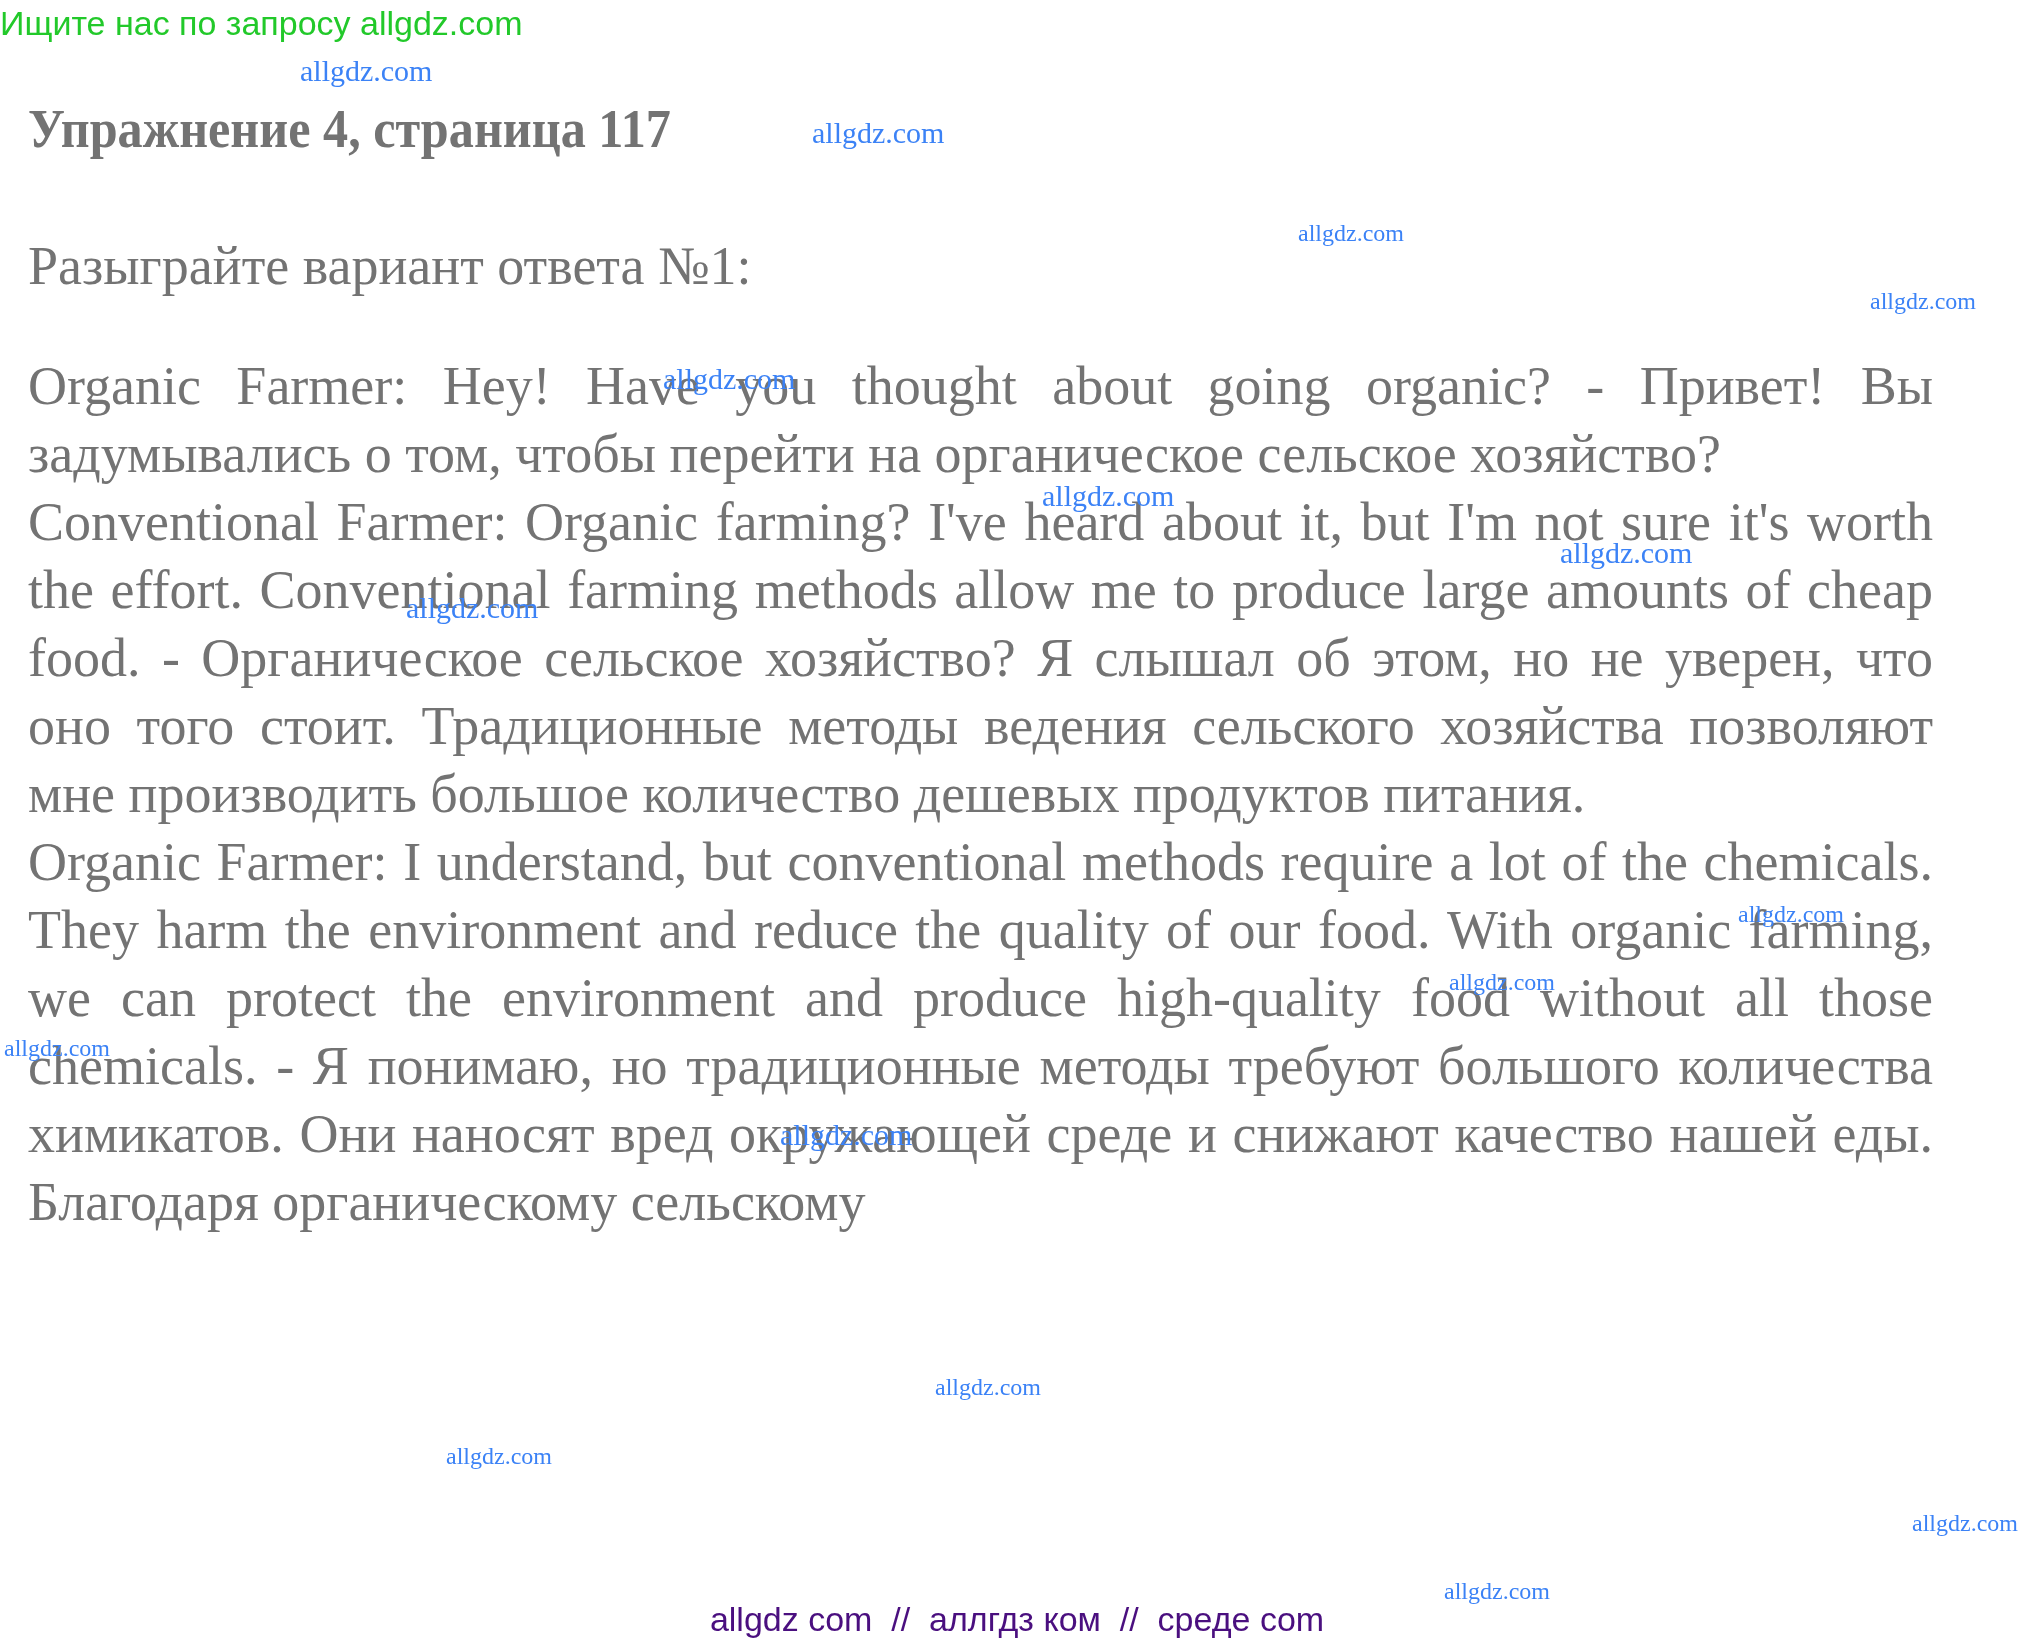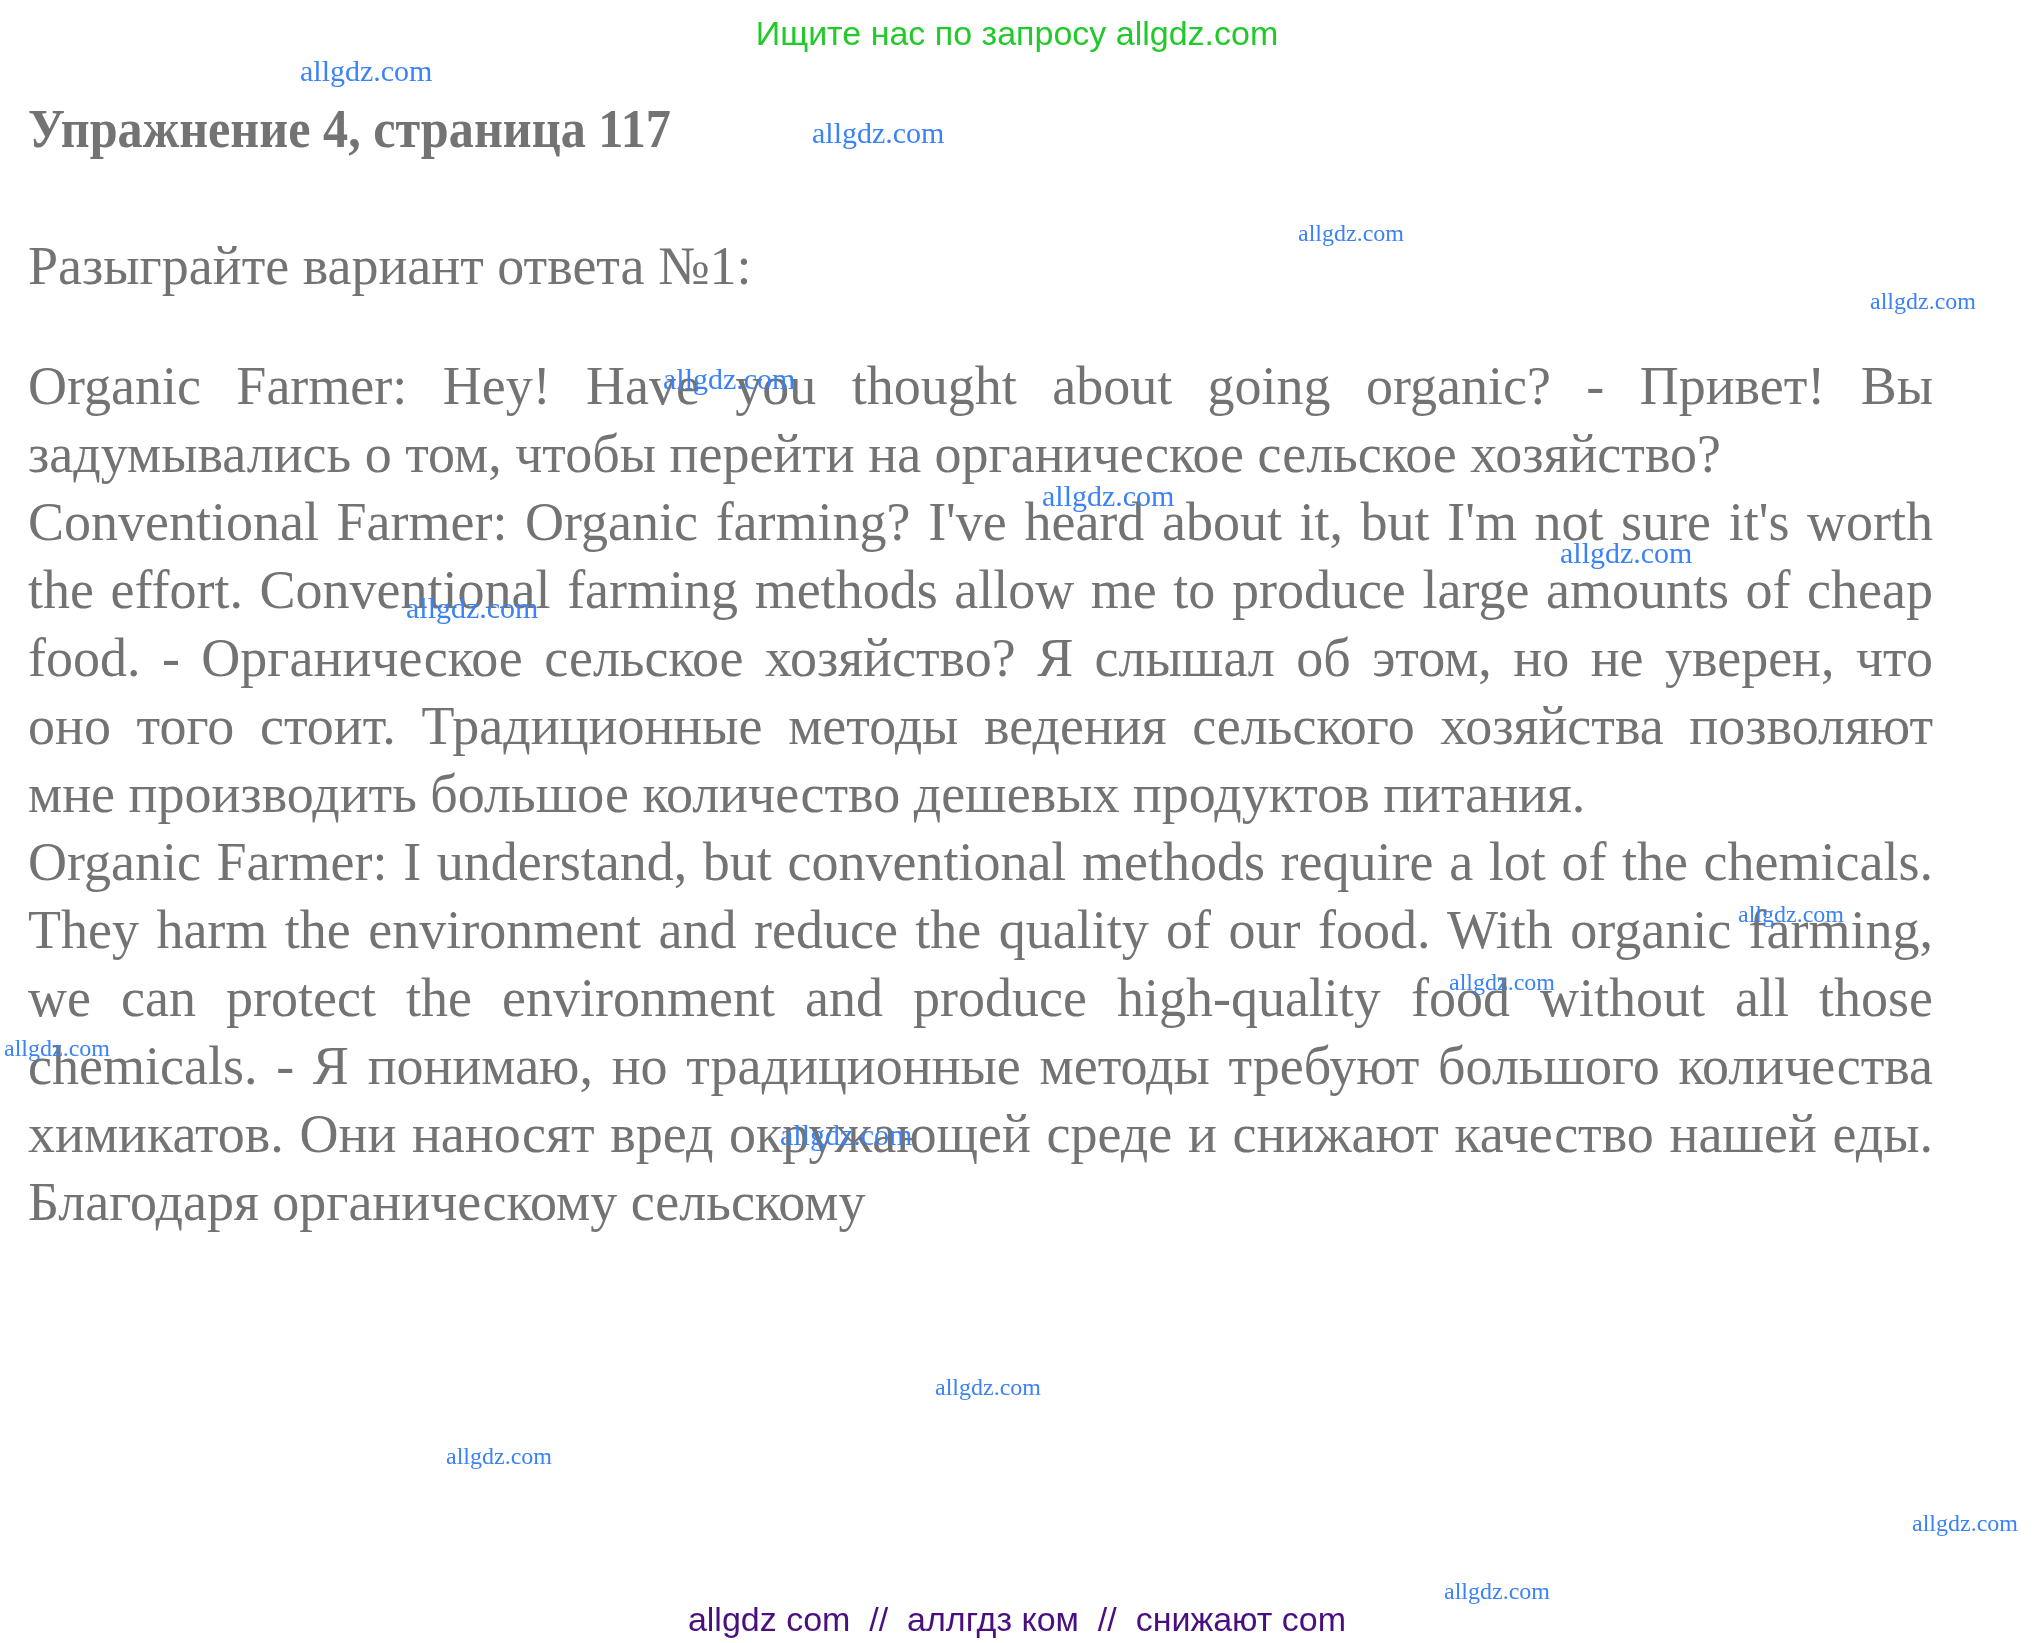--- a/index.html
+++ b/index.html
@@ -1,18 +1,18 @@
 <!DOCTYPE html>
 <html><head>
 <meta charset="utf-8">
 <style>
   html, body { margin: 0; padding: 0; background: #ffffff; }
   body { width: 2034px; height: 1643px; position: relative; overflow: hidden; }
   .top-banner {
-    position: absolute; left: 0; top: 14px; width: 2034px; text-align: center;
+    position: absolute; left: 0; top: 4px; width: 2034px; text-align: left;
     font-family: "Liberation Sans", sans-serif; font-size: 34px; color: #22c92a;
     text-decoration: none;
   }
   .bottom-banner {
     position: absolute; left: 0; top: 1600px; width: 2034px; text-align: center;
     font-family: "Liberation Sans", sans-serif; font-size: 34px; color: #4a0f7f;
     white-space: pre;
   }
   .content {
     position: absolute; left: 28px; top: 94px; width: 1905px;
@@ -63,13 +63,13 @@
   <span class="wm sm" style="left: 1738px; top: 901px;">allgdz.com</span>
   <span class="wm sm" style="left: 1449px; top: 969px;">allgdz.com</span>
   <span class="wm sm" style="left: 4px; top: 1035px;">allgdz.com</span>
   <span class="wm lg" style="left: 780px; top: 1118px;">allgdz.com</span>
   <span class="wm sm" style="left: 935px; top: 1374px;">allgdz.com</span>
   <span class="wm sm" style="left: 446px; top: 1443px;">allgdz.com</span>
   <span class="wm sm" style="left: 1912px; top: 1510px;">allgdz.com</span>
   <span class="wm sm" style="left: 1444px; top: 1578px;">allgdz.com</span>
 </div>
 
-<div class="bottom-banner" style="color: rgb(74, 15, 127);">allgdz com  //  аллгдз ком  //  снижают com</div>
+<div class="bottom-banner" style="color: rgb(74, 15, 127);">allgdz com  //  аллгдз ком  //  среде com</div>
 
 </body></html>

